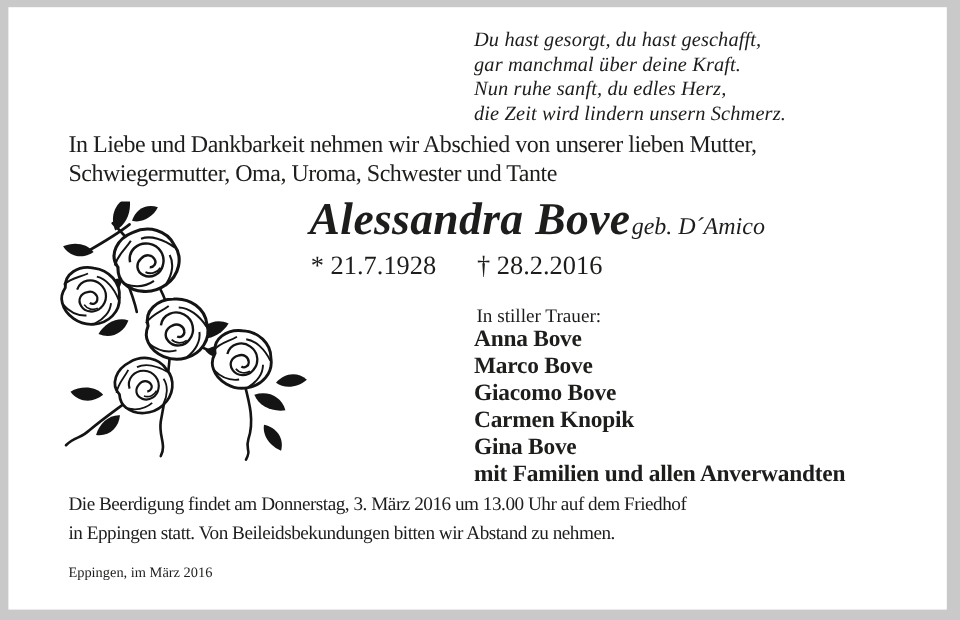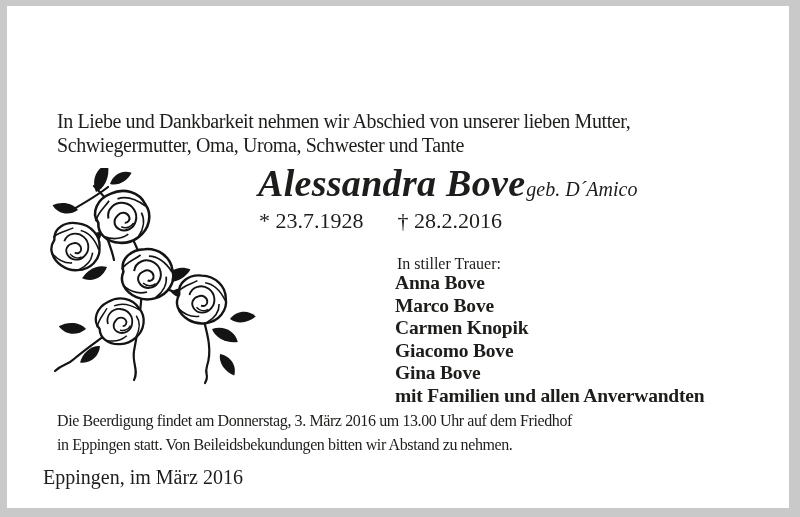--- a/index.html
+++ b/index.html
@@ -72,35 +72,41 @@
     white-space: nowrap;
   }
   .funeral {
     left: 57px; top: 409px;
     font-size: 16px;
     line-height: 23.5px;
     letter-spacing: -0.4px;
     white-space: nowrap;
   }
   .closing {
-    left: 43px; top: 465px;
-    font-size: 20px;
+    left: 57px; top: 465px;
+    font-size: 12px;
     line-height: 24px;
   }
   .roses {
     left: 44px; top: 168px;
     width: 220px; height: 220px;
   }
 </style>
 </head>
 <body>
 
 <div class="frame">
   <div class="page"></div>
 
+  <div class="abs poem">
+    <div>Du hast gesorgt, du hast geschafft,</div>
+    <div>gar manchmal über deine Kraft.</div>
+    <div>Nun ruhe sanft, du edles Herz,</div>
+    <div>die Zeit wird lindern unsern Schmerz.</div>
+  </div>
 
   <div class="abs intro">
     <div>In Liebe und Dankbarkeit nehmen wir Abschied von unserer lieben Mutter,</div>
     <div>Schwiegermutter, Oma, Uroma, Schwester und Tante</div>
   </div>
 
   <svg class="abs roses" viewBox="0 0 220 220" xmlns="http://www.w3.org/2000/svg">
     <defs>
       <g id="rose">
         <path d="M-22,-2 C-27,-13 -18,-24 -5,-26 C8,-29 21,-22 24,-10 C29,1 23,14 11,19 C0,24 -14,20 -20,11 C-23,7 -23,2 -22,-2 Z" fill="#ffffff" stroke="#141414" stroke-width="2.4"></path>
@@ -141,30 +147,30 @@
     <use href="#rose" transform="translate(76,156) rotate(-18) scale(0.95)"></use>
     <use href="#rose" transform="translate(156,134) rotate(15) scale(1.0)"></use>
   </svg>
 
   <div class="abs name-row">
     <span class="deceased-name">Alessandra Bove</span>
     <span class="maiden-name">geb. D´Amico</span>
   </div>
 
   <div class="abs dates">
-    <span class="birth">* 23.7.1928</span><span>† 28.2.2016</span>
+    <span class="birth">* 21.7.1928</span><span>† 28.2.2016</span>
   </div>
 
   <div class="abs trauer-heading">In stiller Trauer:</div>
 
   <div class="abs mourners">
     <div>Anna Bove</div>
     <div>Marco Bove</div>
+    <div>Giacomo Bove</div>
     <div>Carmen Knopik</div>
-    <div>Giacomo Bove</div>
     <div>Gina Bove</div>
     <div>mit Familien und allen Anverwandten</div>
   </div>
 
   <div class="abs funeral">
     <div>Die Beerdigung findet am Donnerstag, 3. März 2016 um 13.00 Uhr auf dem Friedhof</div>
     <div>in Eppingen statt. Von Beileidsbekundungen bitten wir Abstand zu nehmen.</div>
   </div>
 
   <div class="abs closing">Eppingen, im März 2016</div>

